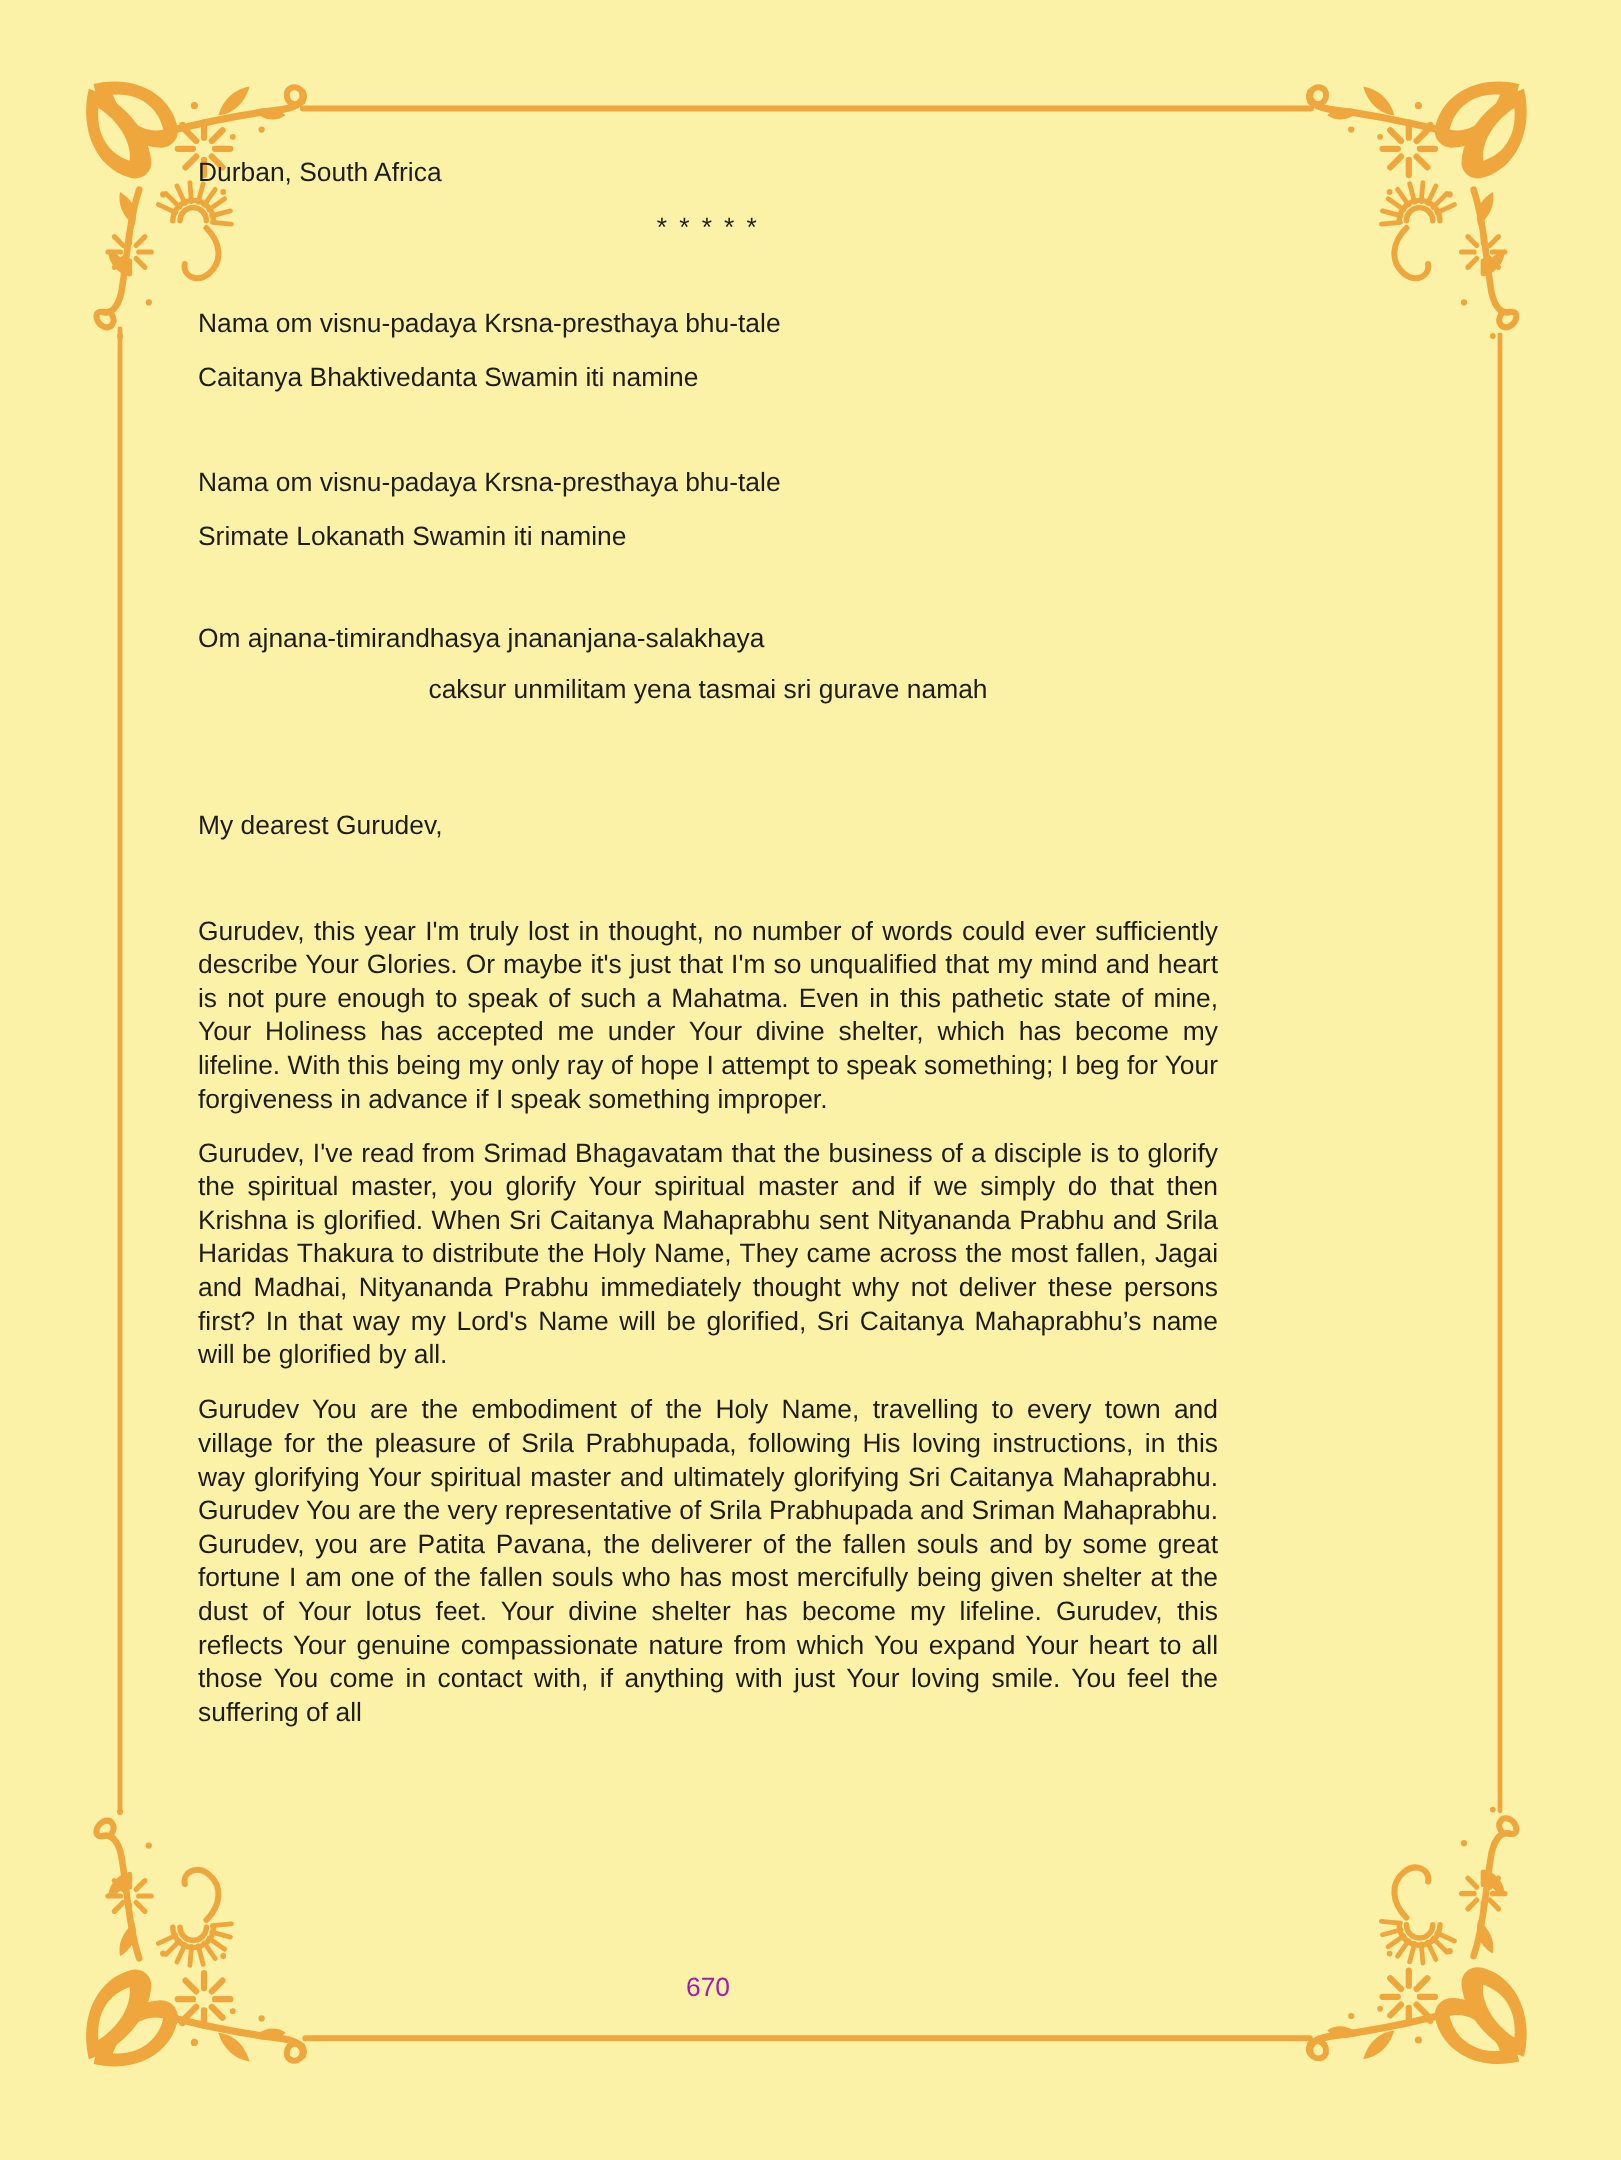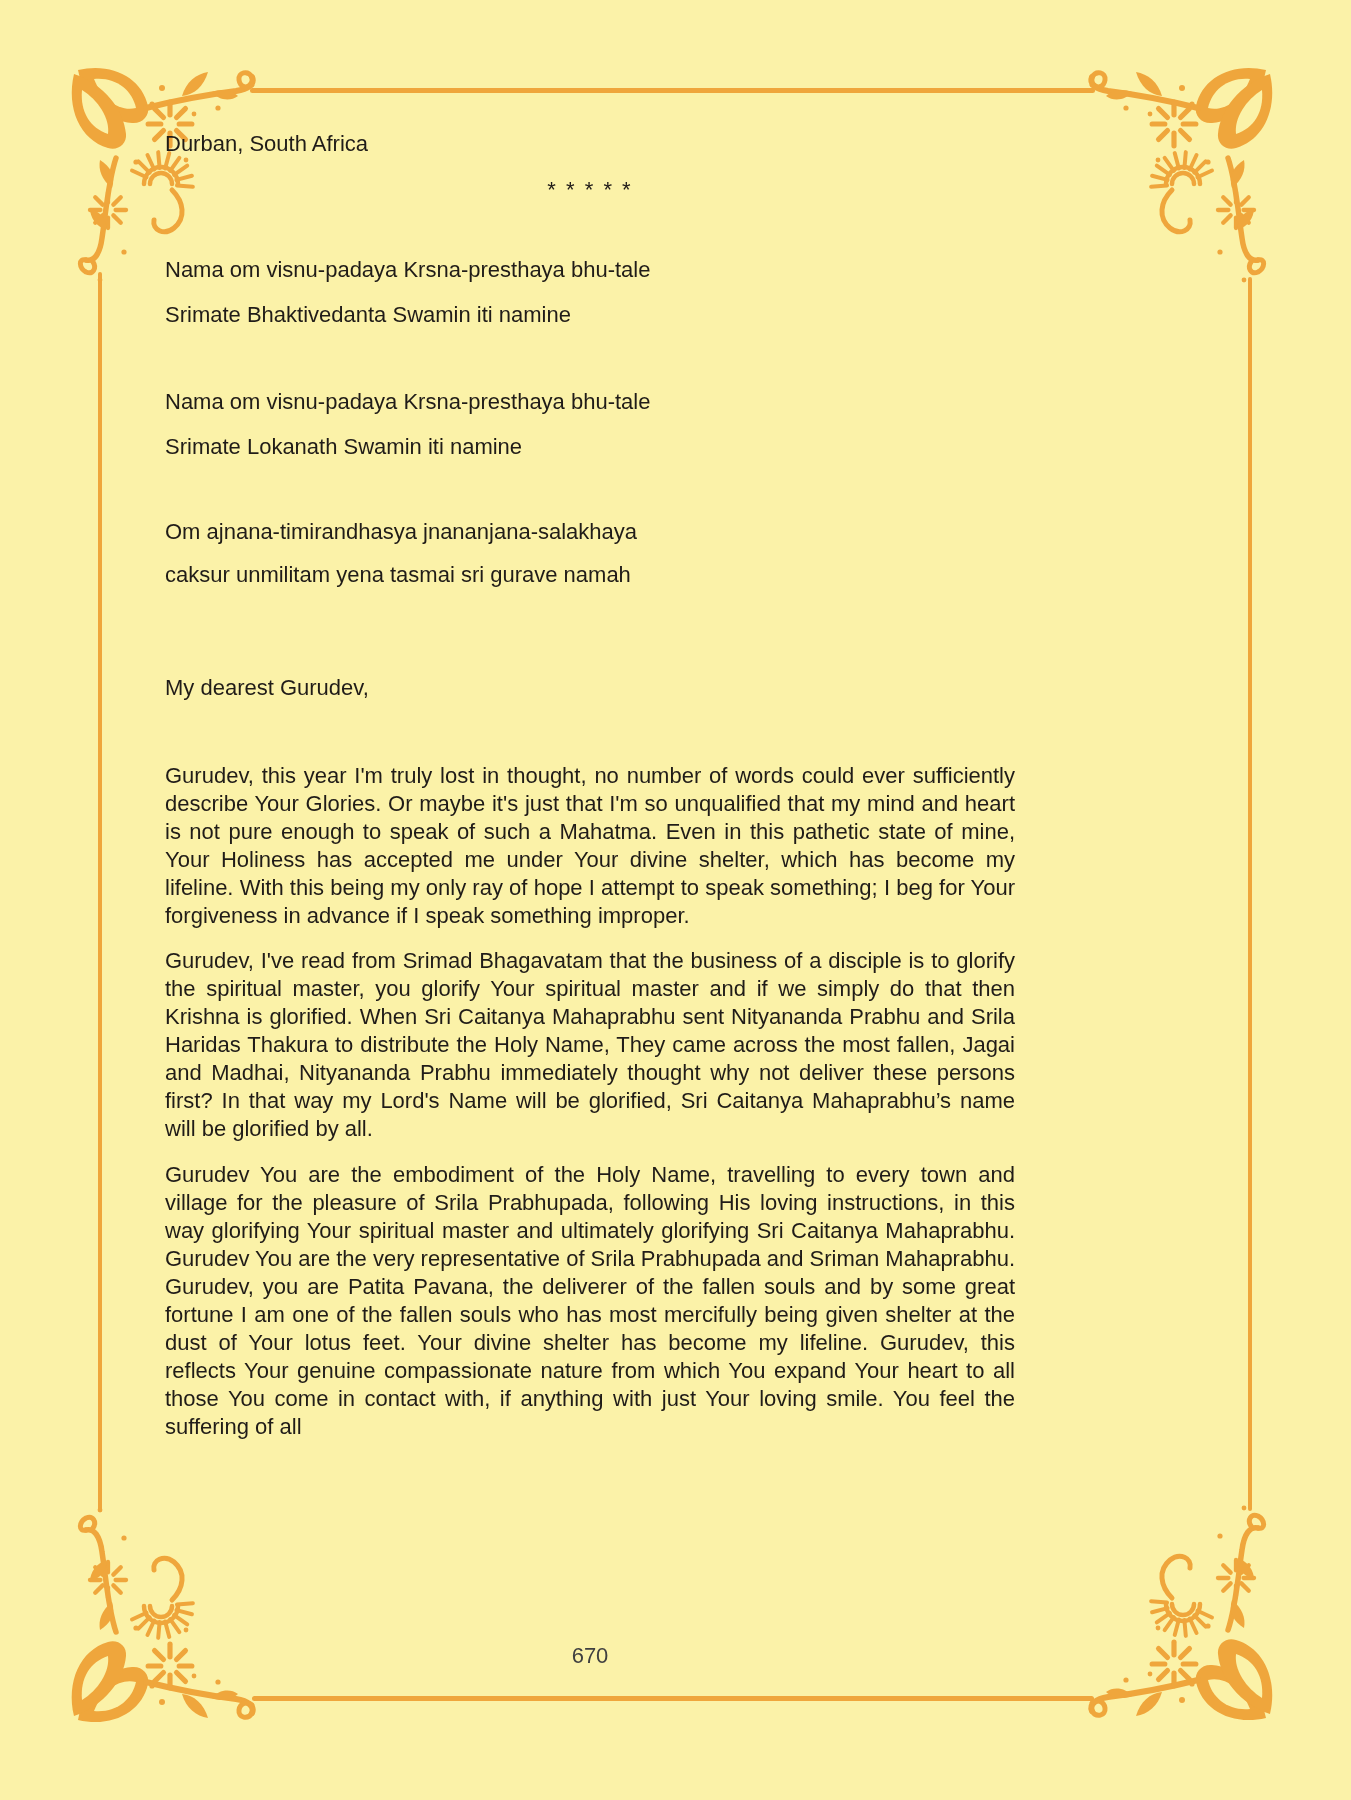--- a/index.html
+++ b/index.html
@@ -23,25 +23,25 @@
   .corner.tl{left:66px;top:62px;}
   .corner.tr{left:1078px;top:62px;transform:scaleX(-1);}
   .corner.bl{left:66px;top:1498px;transform:scaleY(-1);}
   .corner.br{left:1078px;top:1496px;transform:scale(-1,-1);}
   
   .tblock{position:absolute;left:165px;width:850px;font-size:22px;line-height:26px;}
   .loc{top:131px;}
   .sep{top:177px;text-align:center;letter-spacing:2px;}
   .m1a{top:257px;} .m1b{top:302px;}
   .m2a{top:389px;} .m2b{top:434px;}
-  .m3a{top:519px;} .m3b{top:562px;}
+  .m3a{top:519px;} .m3b{top:562px;text-align:center;}
   .salut{top:647px;margin-top:28px;}
   .para{text-align:justify;line-height:28px;}
   .p1{top:690px;} .p2{top:762px;} .p3{top:947px;} .p4{top:1161px;}
-  .pagenum{top:1643px;text-align:center;color:#404040;}
+  .pagenum{top:1643px;text-align:center;color:#a21caf;}
   .defs-holder{position:absolute;width:0;height:0;overflow:hidden;}
 </style>
 </head>
 <body>
 
 <svg class="defs-holder" aria-hidden="true">
   <defs>
     <g id="daisy" stroke="#EFA63C" fill="none" stroke-linecap="round" stroke-width="4.5">
       <line y1="-8" y2="-19"></line>
       <line y1="-8" y2="-19" transform="rotate(45)"></line>
@@ -121,21 +121,21 @@
       <use href="#flourish"></use>
     </svg>
   <svg class="corner br" viewBox="0 0 200 230">
       <use href="#flourish"></use>
     </svg>
 
   <div class="tblock loc">Durban, South Africa</div>
   <div class="tblock sep">* * * * *</div>
 
   <div class="tblock m1a">Nama om visnu-padaya Krsna-presthaya bhu-tale</div>
-  <div class="tblock m1b">Srimate Bhaktivedanta Swamin iti namine</div>
+  <div class="tblock m1b">Caitanya Bhaktivedanta Swamin iti namine</div>
 
   <div class="tblock m2a">Nama om visnu-padaya Krsna-presthaya bhu-tale</div>
   <div class="tblock m3a">Om ajnana-timirandhasya jnananjana-salakhaya</div>
 
   <div class="tblock m2b">Srimate Lokanath Swamin iti namine</div>
   <div class="tblock m3b">caksur unmilitam yena tasmai sri gurave namah</div>
 
   <div class="tblock salut">My dearest Gurudev,</div>
 
   <div class="tblock para p2">Gurudev, this year I'm truly lost in thought, no number of words could ever sufficiently describe Your Glories. Or maybe it's just that I'm so unqualified that my mind and heart is not pure enough to speak of such a Mahatma. Even in this pathetic state of mine, Your Holiness has accepted me under Your divine shelter, which has become my lifeline. With this being my only ray of hope I attempt to speak something; I beg for Your forgiveness in advance if I speak something improper.</div>

